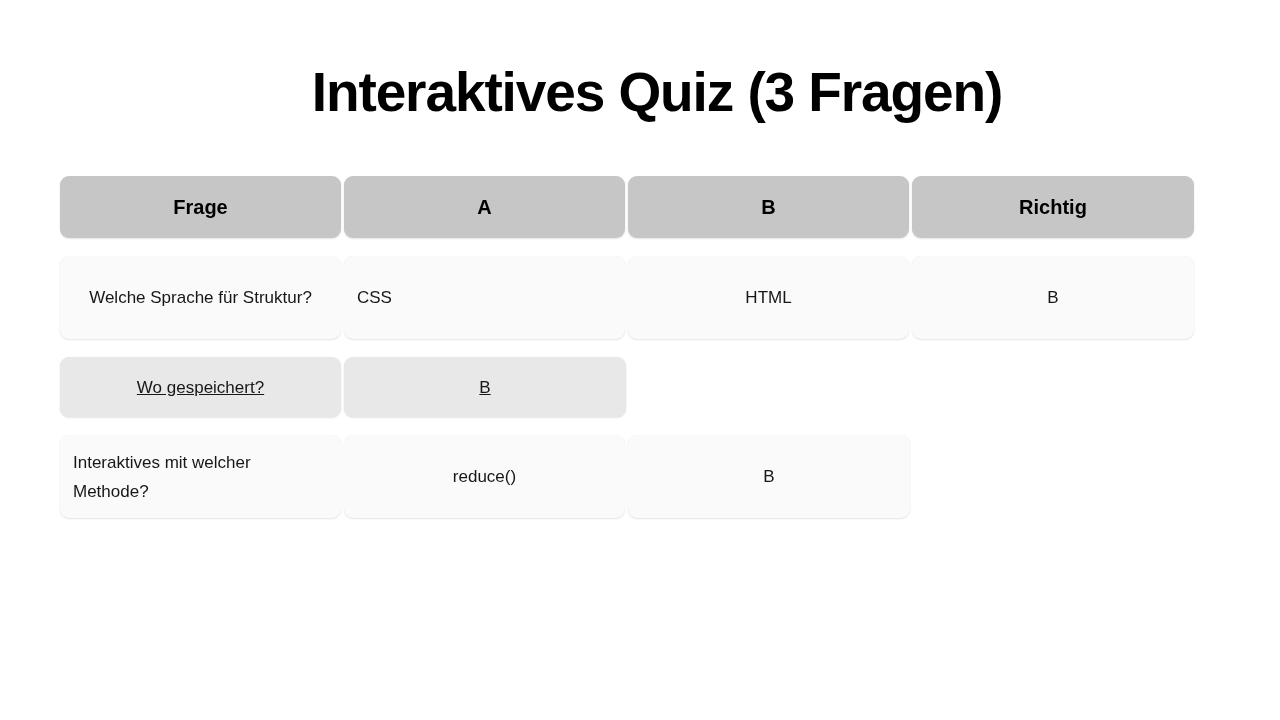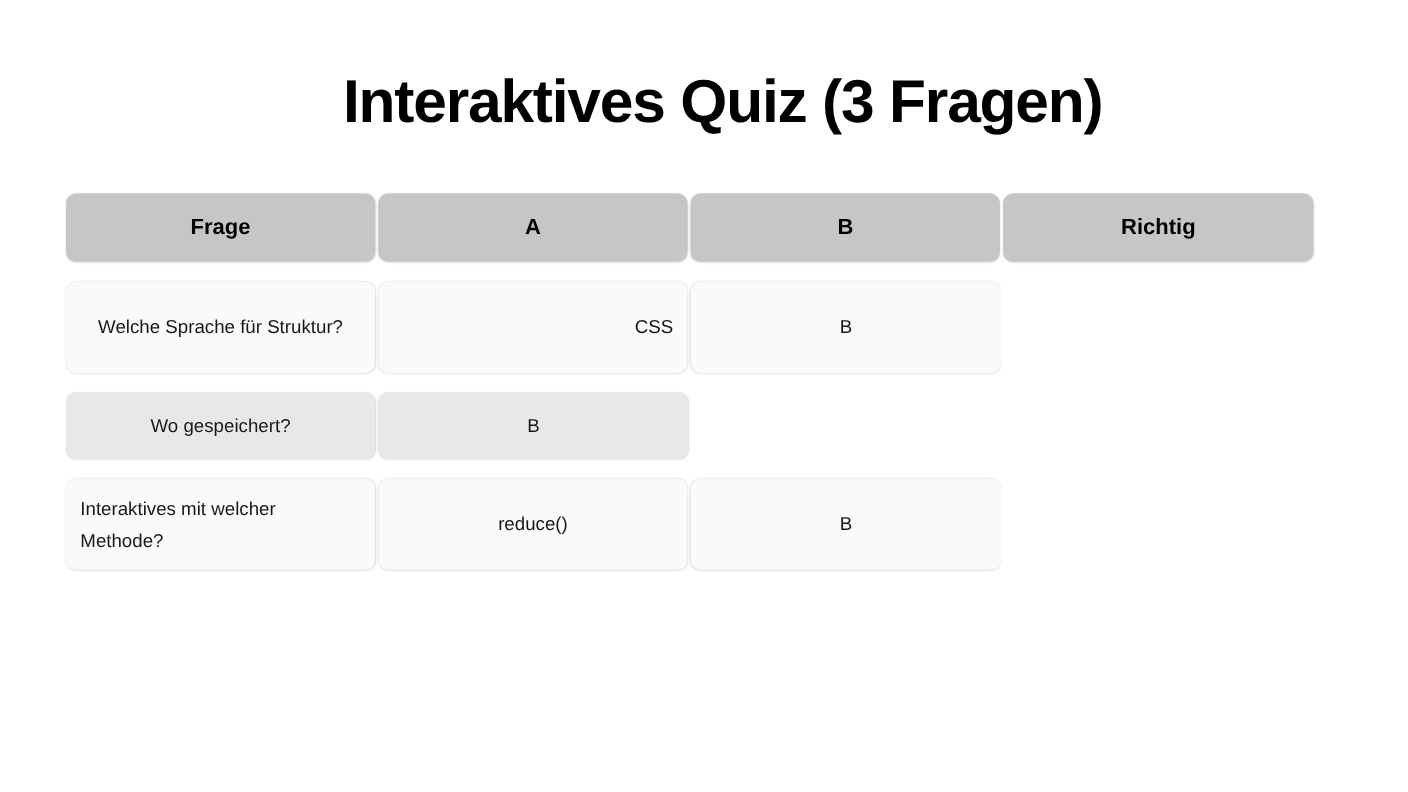--- a/index.html
+++ b/index.html
@@ -59,42 +59,42 @@
     align-items: center;
     font-size: 17px;
     font-weight: 400;
     color: #171717;
     line-height: 29px;
     padding: 10px 13px;
   }
 
   
   .col-q { width: 281px; flex: 0 0 281px; justify-content: center; text-align: left; }
-  .col-a { width: 281px; flex: 0 0 281px; justify-content: flex-end; text-align: center; }
+  .col-a { width: 281px; flex: 0 0 281px; justify-content: flex-start; text-align: center; }
   .col-b { width: 281px; flex: 0 0 281px; justify-content: center; text-align: center; }
   .col-r { width: 282px; flex: 0 0 282px; justify-content: center; text-align: center; }
 
   
   .row-header .cell {
     background: #c6c6c6;
     font-weight: 700;
     font-size: 20px;
     color: #000000;
     justify-content: center;
     text-align: center;
     height: 62px;
     padding: 0 13px;
   }
 
   
   .row-body .cell { min-height: 60px; }
   .row-tall .cell { height: 83px; }
   .row-short .cell { height: 60px; }
 
-  .row-alt .cell { background: #e8e8e8; }
+  .row-alt .cell { background: #e8e8e8; text-decoration: underline; }
   .row-plain .cell { background: #fafafa; }
 
   .cell-text { display: block; }
 </style>
 </head>
 <body>
 
 <div class="slide">
 
   <div class="title">Interaktives Quiz (3 Fragen)</div>
@@ -116,20 +116,23 @@
       </div>
     </div>
 
     <div class="row row-body row-plain row-tall">
       <div class="cell col-q">
         <span class="cell-text">Welche Sprache für Struktur?</span>
       </div>
       <div class="cell col-a">
         <span class="cell-text">CSS</span>
       </div>
+      <div class="cell col-b">
+        <span class="cell-text">HTML</span>
+      </div>
       <div class="cell col-r">
         <span class="cell-text">B</span>
       </div>
     </div>
 
     <div class="row row-body row-alt row-short">
       <div class="cell col-q">
         <span class="cell-text">Wo gespeichert?</span>
       </div>
       <div class="cell col-r">

